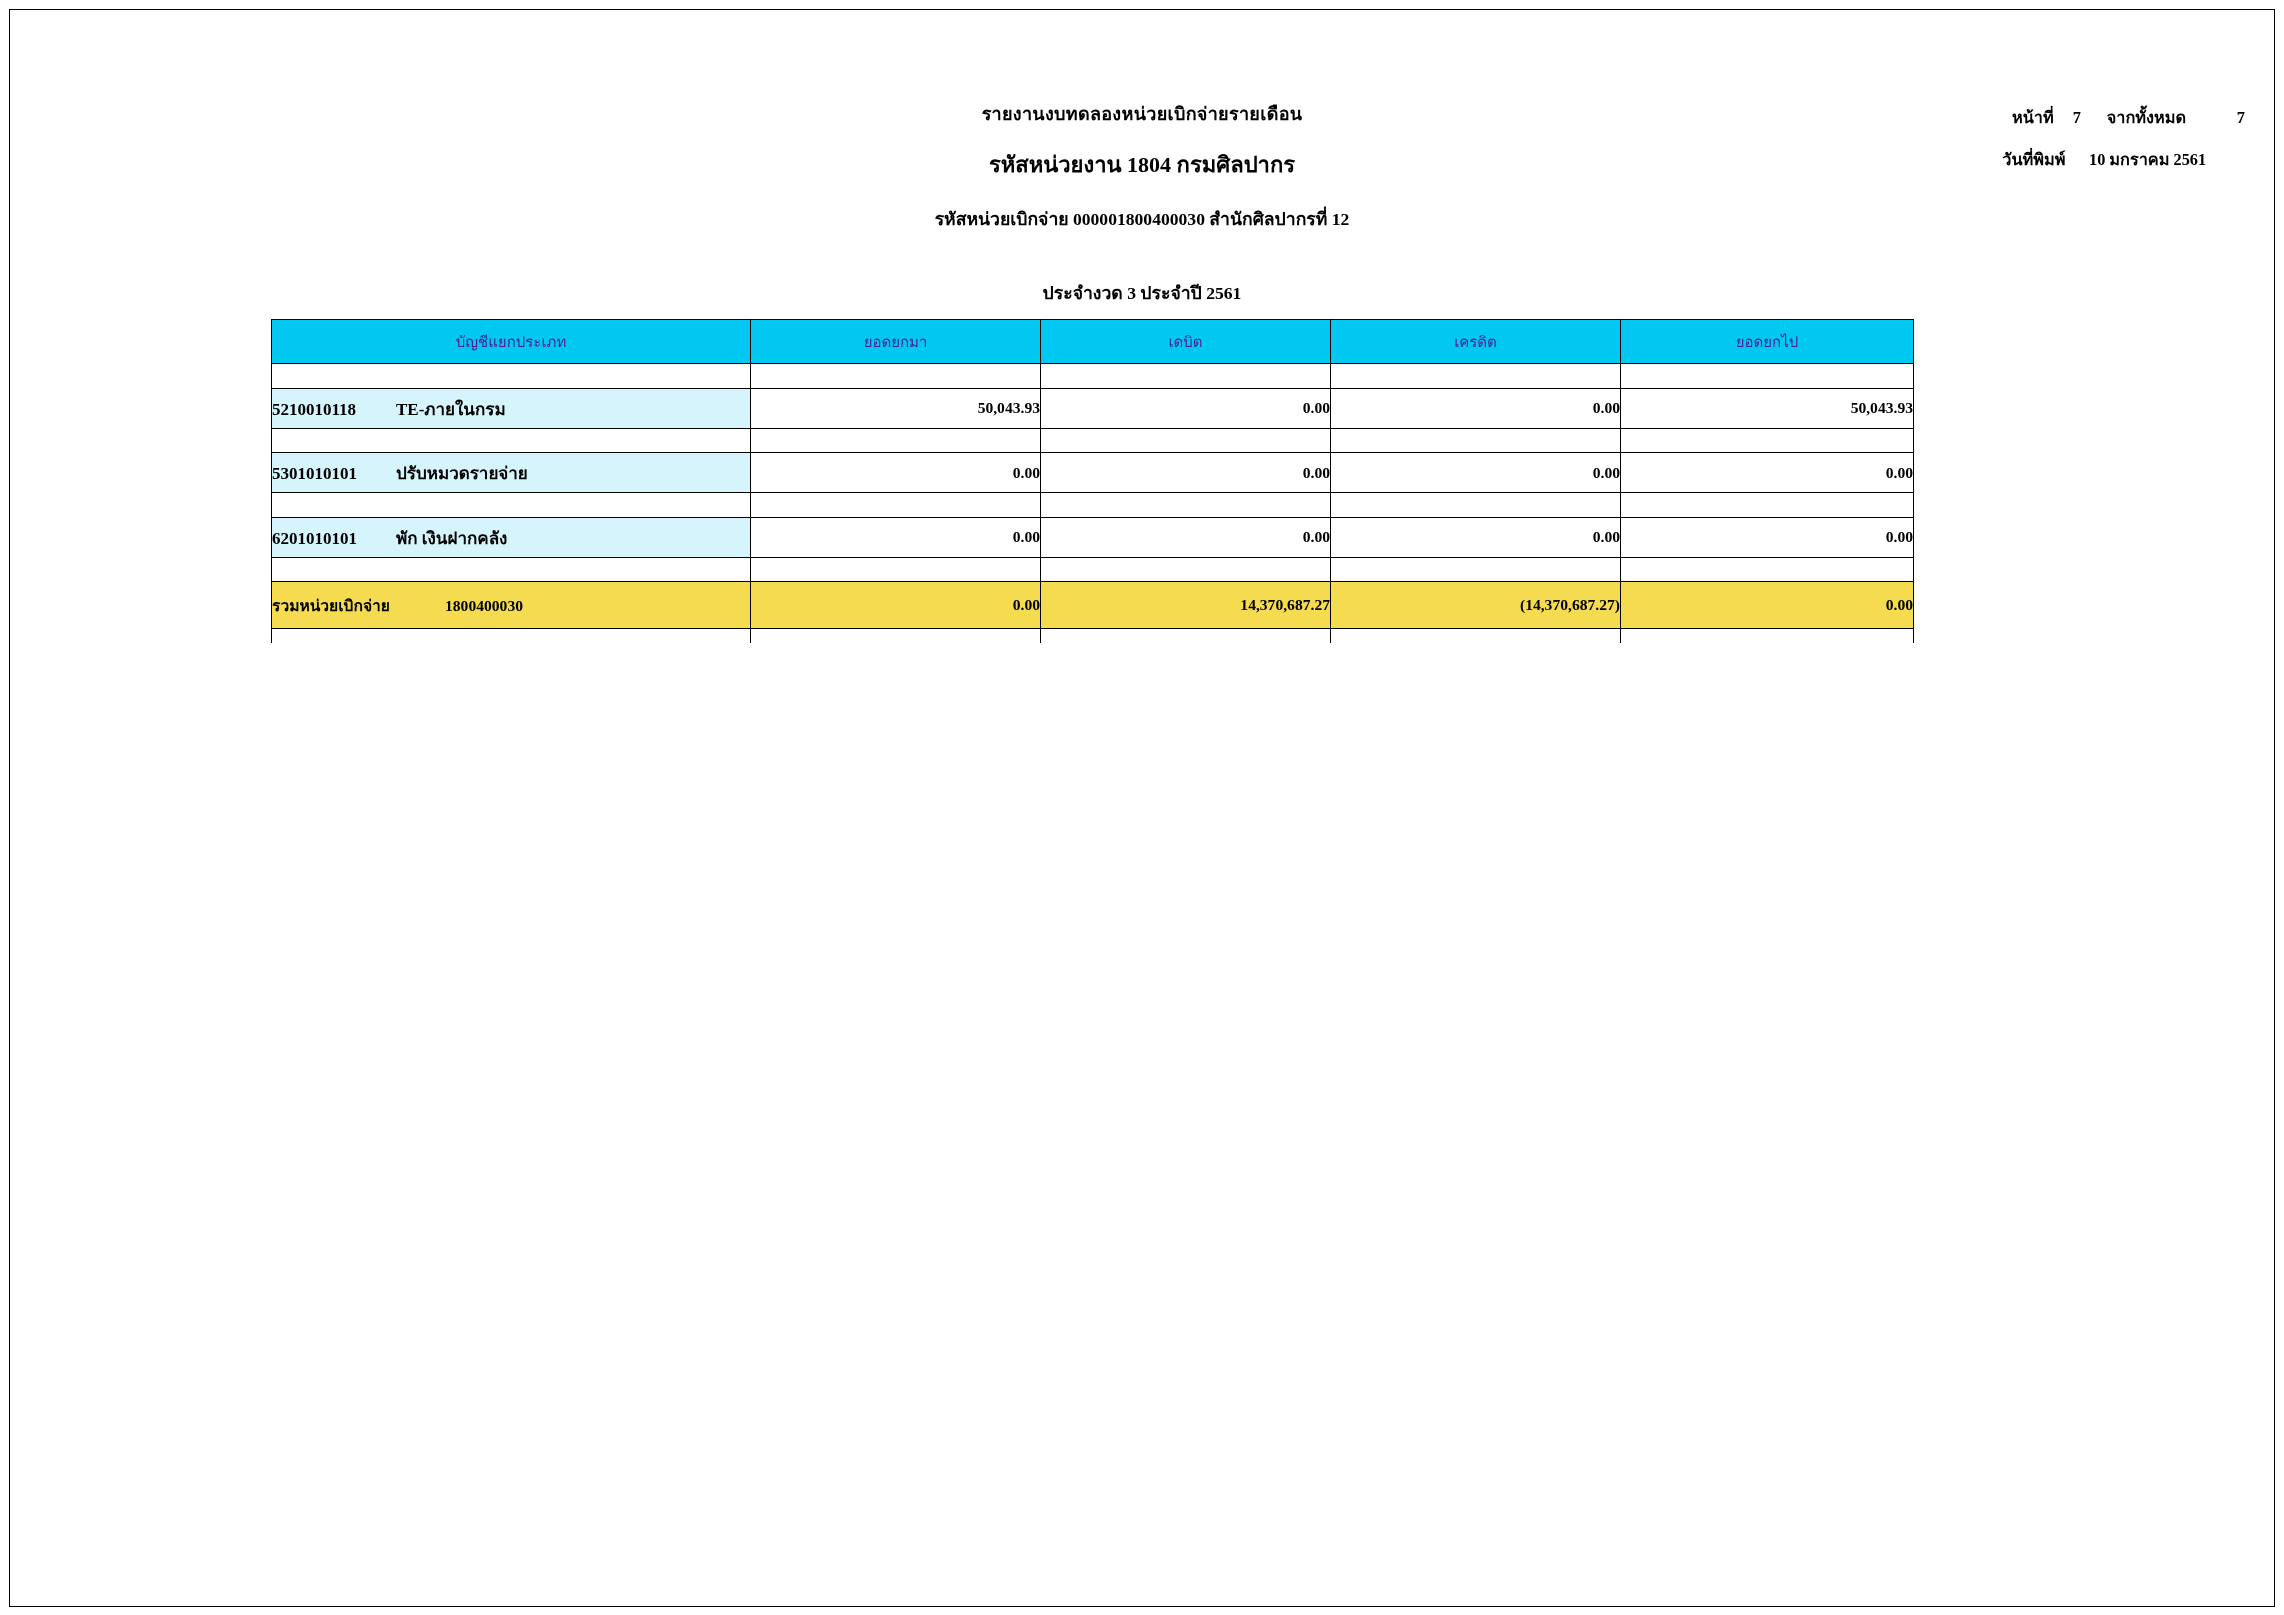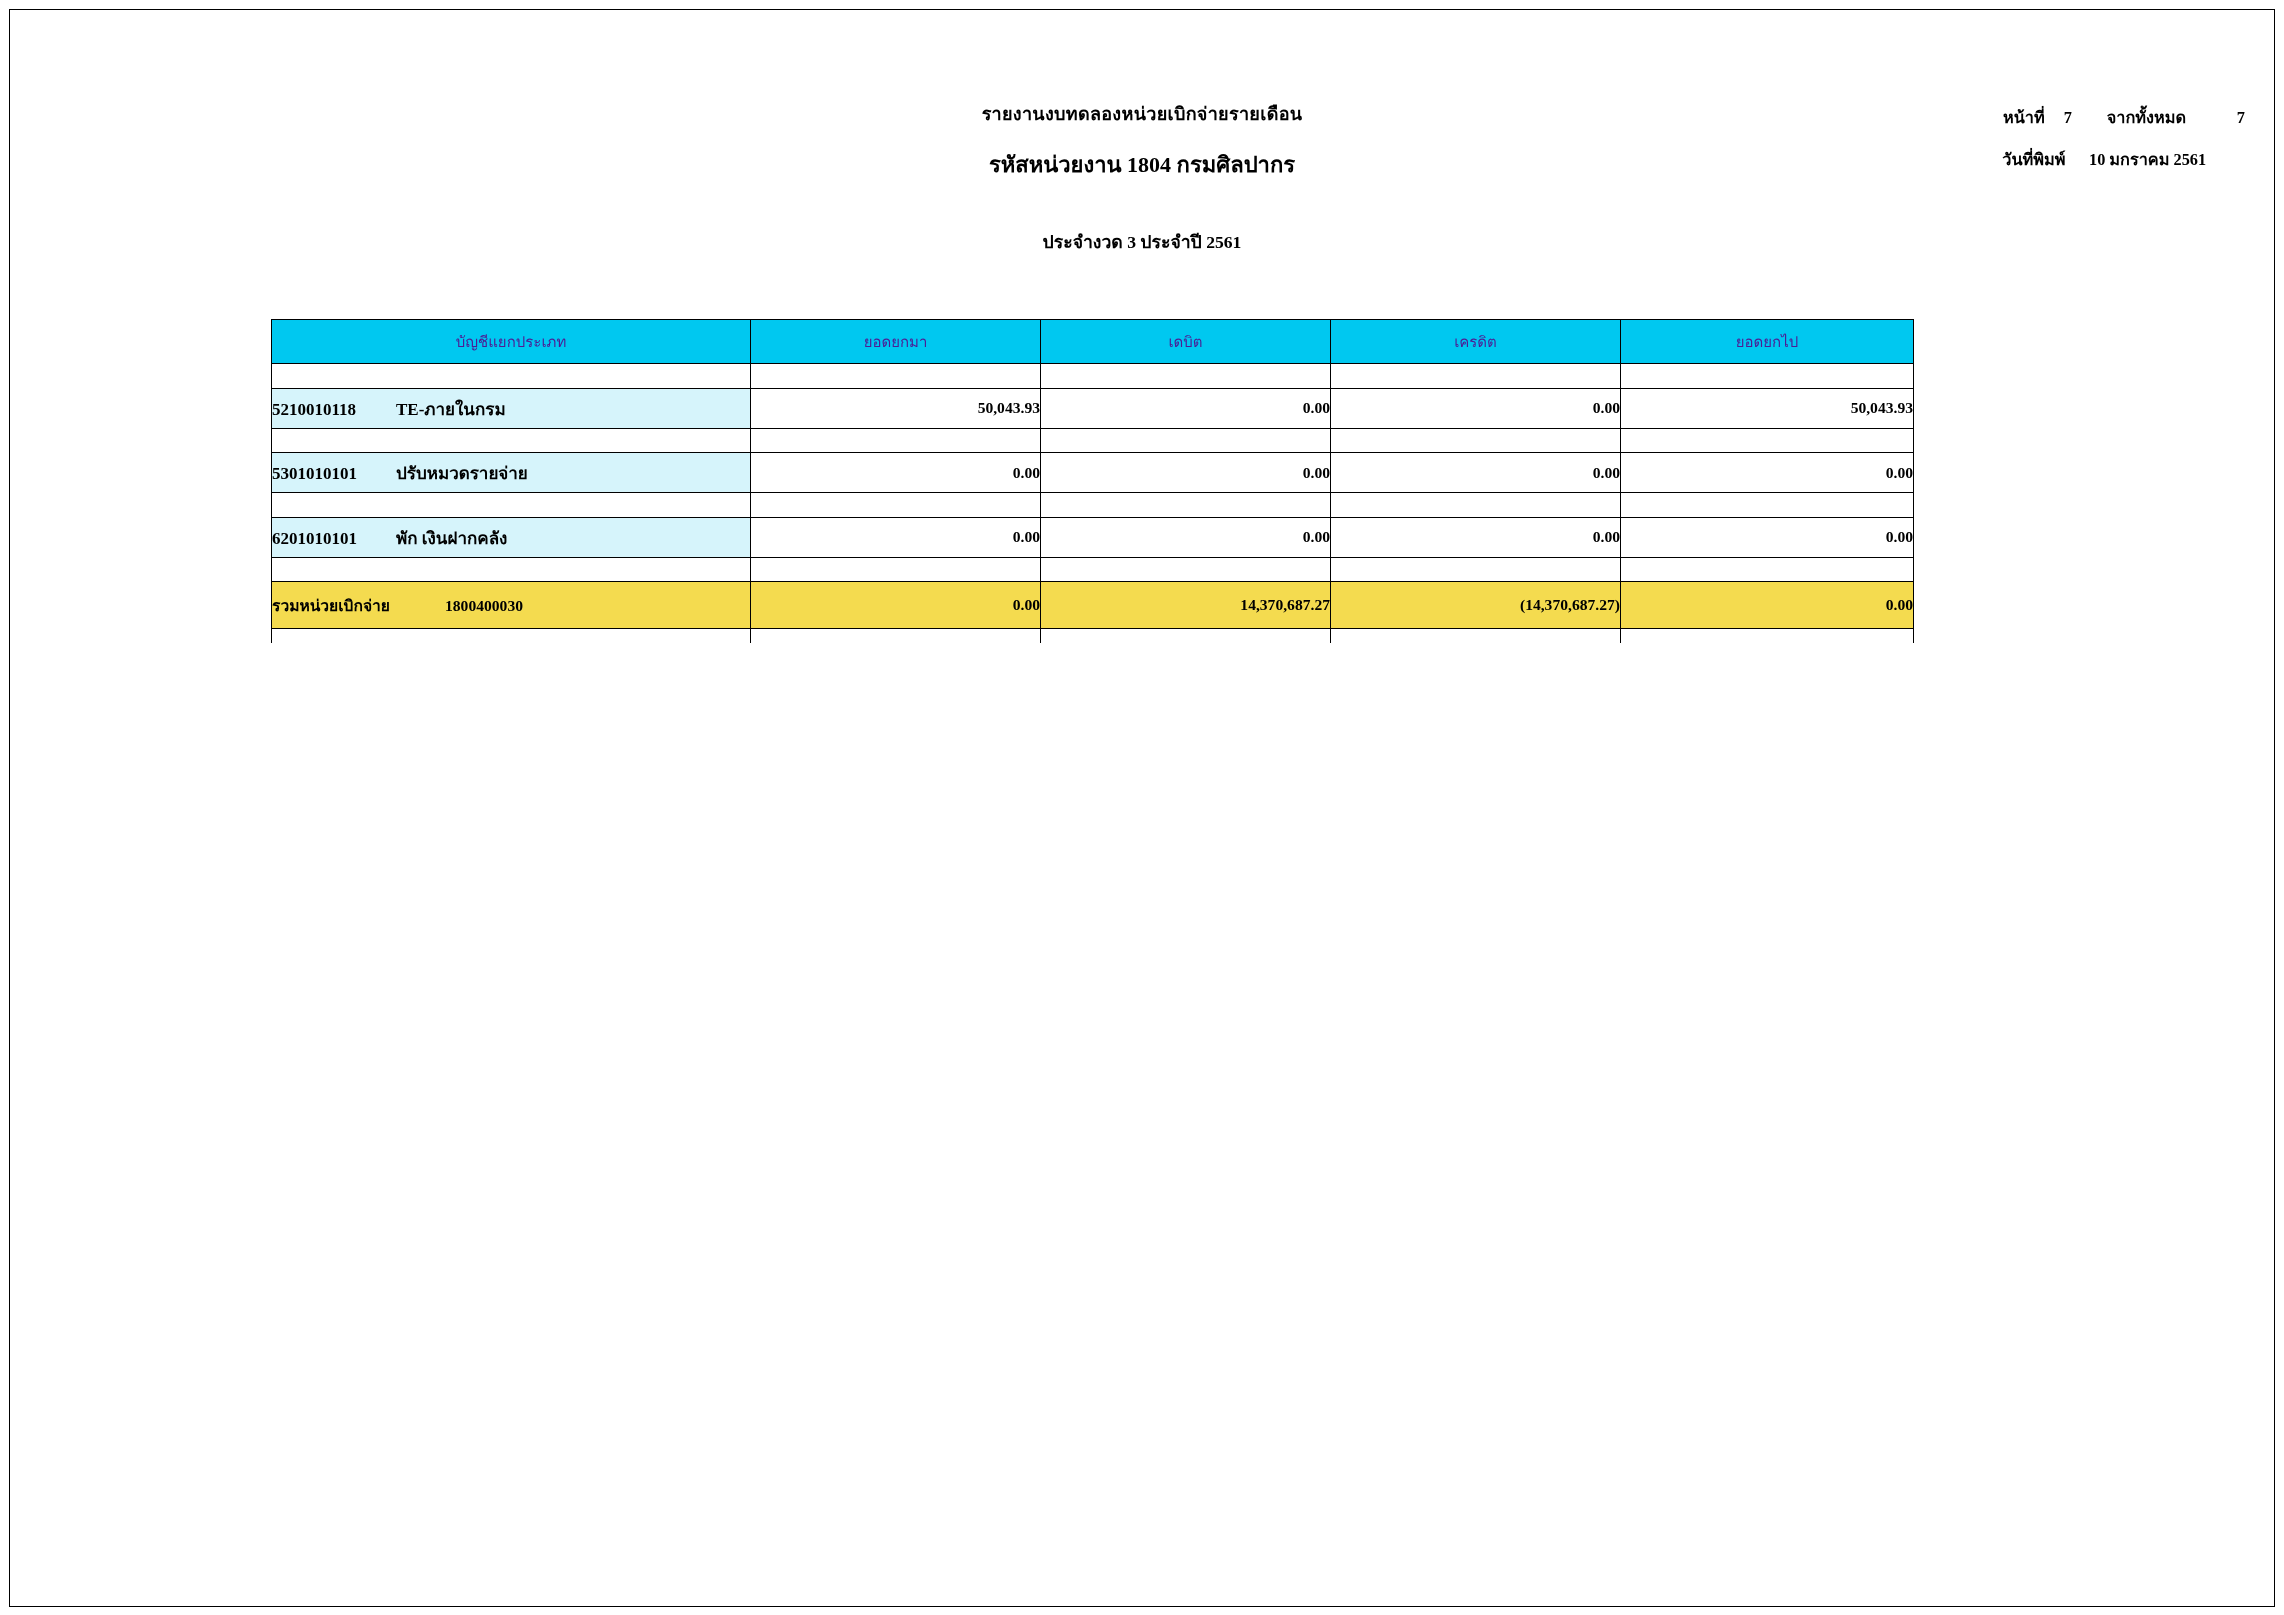--- a/index.html
+++ b/index.html
@@ -74,21 +74,21 @@
     white-space: nowrap;
     margin-bottom: 15.6px;
   }
   .hr-label { }
   .hr-val-mid {
     display: inline-block;
     min-width: 46px;
     text-align: center;
   }
   .hr-label2 {
-    margin-left: 16px;
+    margin-left: 7px;
   }
   .hr-val-last {
     display: inline-block;
     min-width: 59px;
     text-align: right;
   }
   .hr-date-label { }
   .hr-date-val {
     display: inline-block;
     min-width: 156px;
@@ -195,20 +195,21 @@
 </style>
 </head>
 <body>
 
 <div class="page">
   <div class="page-frame"></div>
 
   <div class="header-center">
     <div class="report-title">รายงานงบทดลองหน่วยเบิกจ่ายรายเดือน</div>
     <div class="report-sub1">รหัสหน่วยงาน 1804 กรมศิลปากร</div>
+    <div class="report-sub2">รหัสหน่วยเบิกจ่าย 000001800400030 สำนักศิลปากรที่ 12</div>
     <div class="report-sub3">ประจำงวด 3 ประจำปี 2561</div>
   </div>
 
   <div class="header-right">
     <div class="hr-row">
       <span class="hr-label">หน้าที่</span>
       <span class="hr-val-mid">7</span>
       <span class="hr-label2">จากทั้งหมด</span>
       <span class="hr-val-last">7</span>
     </div>

